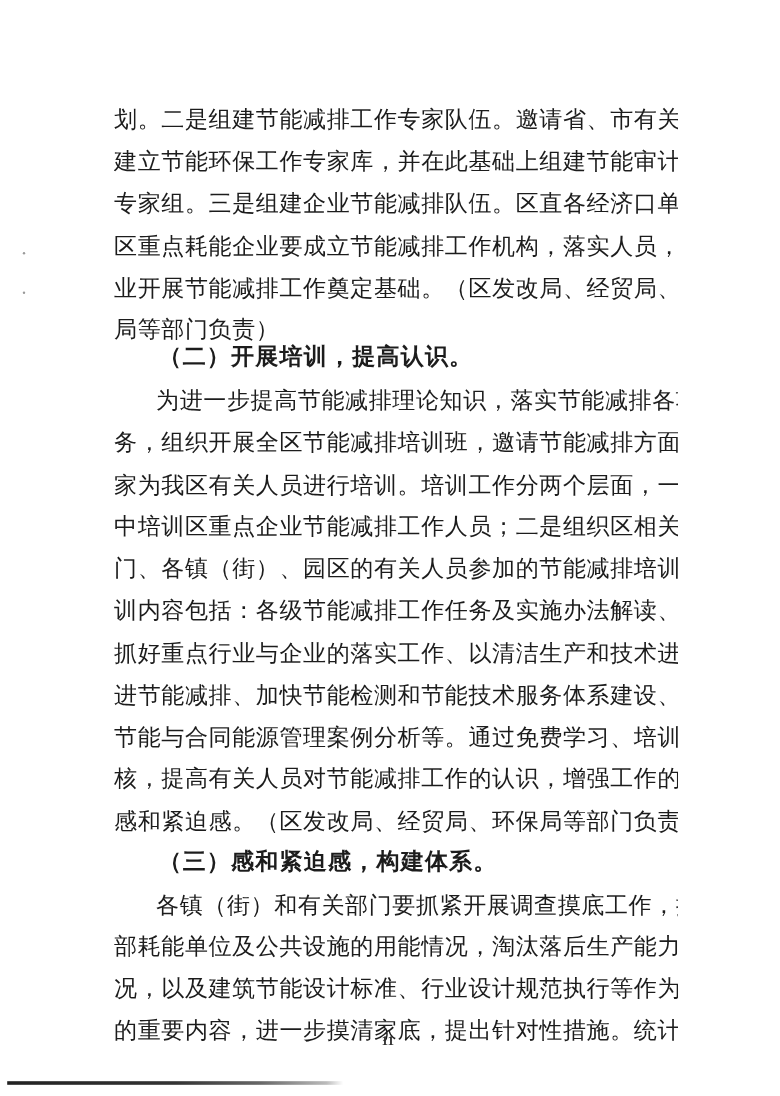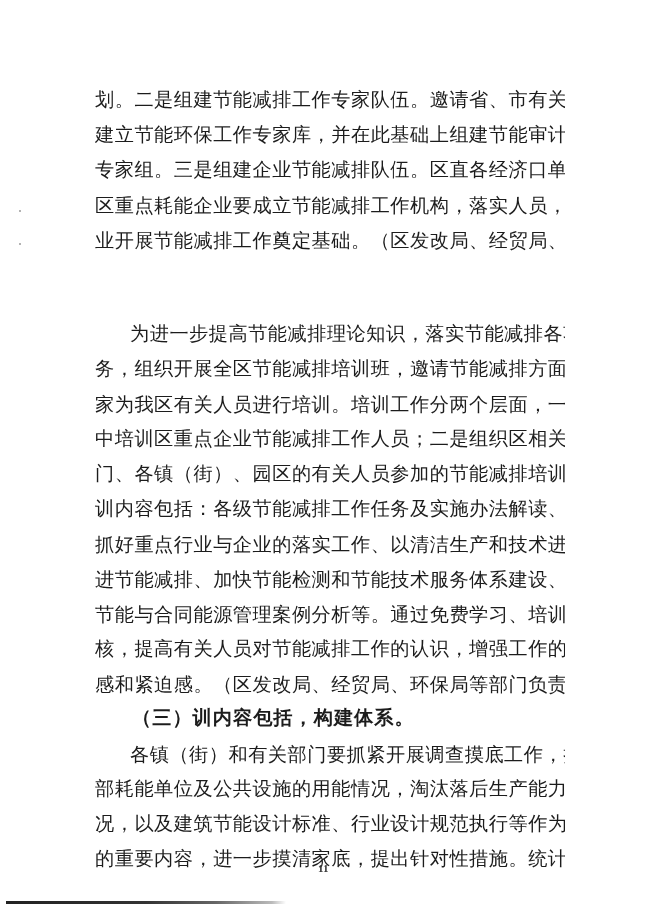--- a/index.html
+++ b/index.html
@@ -64,35 +64,37 @@
 </head>
 <body>
 
 <div class="page">
 
   <div class="line" style="top:88px;">划。二是组建节能减排工作专家队伍。邀请省、市有关专家，</div>
   <div class="line" style="top:123px;">建立节能环保工作专家库，并在此基础上组建节能审计审核</div>
   <div class="line" style="top:158px;">专家组。三是组建企业节能减排队伍。区直各经济口单位和</div>
   <div class="line" style="top:194px;">区重点耗能企业要成立节能减排工作机构，落实人员，为企</div>
   <div class="line" style="top:229px;">业开展节能减排工作奠定基础。（区发改局、经贸局、环保</div>
+  <div class="line" style="top:263px;">局等部门负责）</div>
 
+  <div class="line heading" style="top:285px; left:132px;">（二）开展培训，提高认识。</div>
 
   <div class="line" style="top:322px; left:130px; width:435px;">为进一步提高节能减排理论知识，落实节能减排各项任</div>
   <div class="line" style="top:357px;">务，组织开展全区节能减排培训班，邀请节能减排方面的专</div>
   <div class="line" style="top:393px;">家为我区有关人员进行培训。培训工作分两个层面，一是集</div>
   <div class="line" style="top:427px;">中培训区重点企业节能减排工作人员；二是组织区相关部</div>
   <div class="line" style="top:462px;">门、各镇（街）、园区的有关人员参加的节能减排培训。培</div>
   <div class="line" style="top:497px;">训内容包括：各级节能减排工作任务及实施办法解读、认真</div>
   <div class="line" style="top:533px;">抓好重点行业与企业的落实工作、以清洁生产和技术进步促</div>
   <div class="line" style="top:568px;">进节能减排、加快节能检测和节能技术服务体系建设、企业</div>
   <div class="line" style="top:603px;">节能与合同能源管理案例分析等。通过免费学习、培训和考</div>
   <div class="line" style="top:637px;">核，提高有关人员对节能减排工作的认识，增强工作的责任</div>
   <div class="line" style="top:673px;">感和紧迫感。（区发改局、经贸局、环保局等部门负责）</div>
 
-  <div class="line heading" style="top:706px; left:132px;">（三）训内容包括，构建体系。</div>
+  <div class="line heading" style="top:706px; left:132px;">（三）感和紧迫感，构建体系。</div>
 
   <div class="line" style="top:743px; left:130px; width:435px;">各镇（街）和有关部门要抓紧开展调查摸底工作，把全</div>
   <div class="line" style="top:777px;">部耗能单位及公共设施的用能情况，淘汰落后生产能力情</div>
   <div class="line" style="top:812px;">况，以及建筑节能设计标准、行业设计规范执行等作为调查</div>
   <div class="line" style="top:847px;">的重要内容，进一步摸清家底，提出针对性措施。统计部门</div>
 
   <div class="page-number" style="top:862px;">11</div>
 
   <div class="speck" style="left:19px; top:210px;"></div>
   <div class="speck" style="left:19px; top:243px;"></div>

